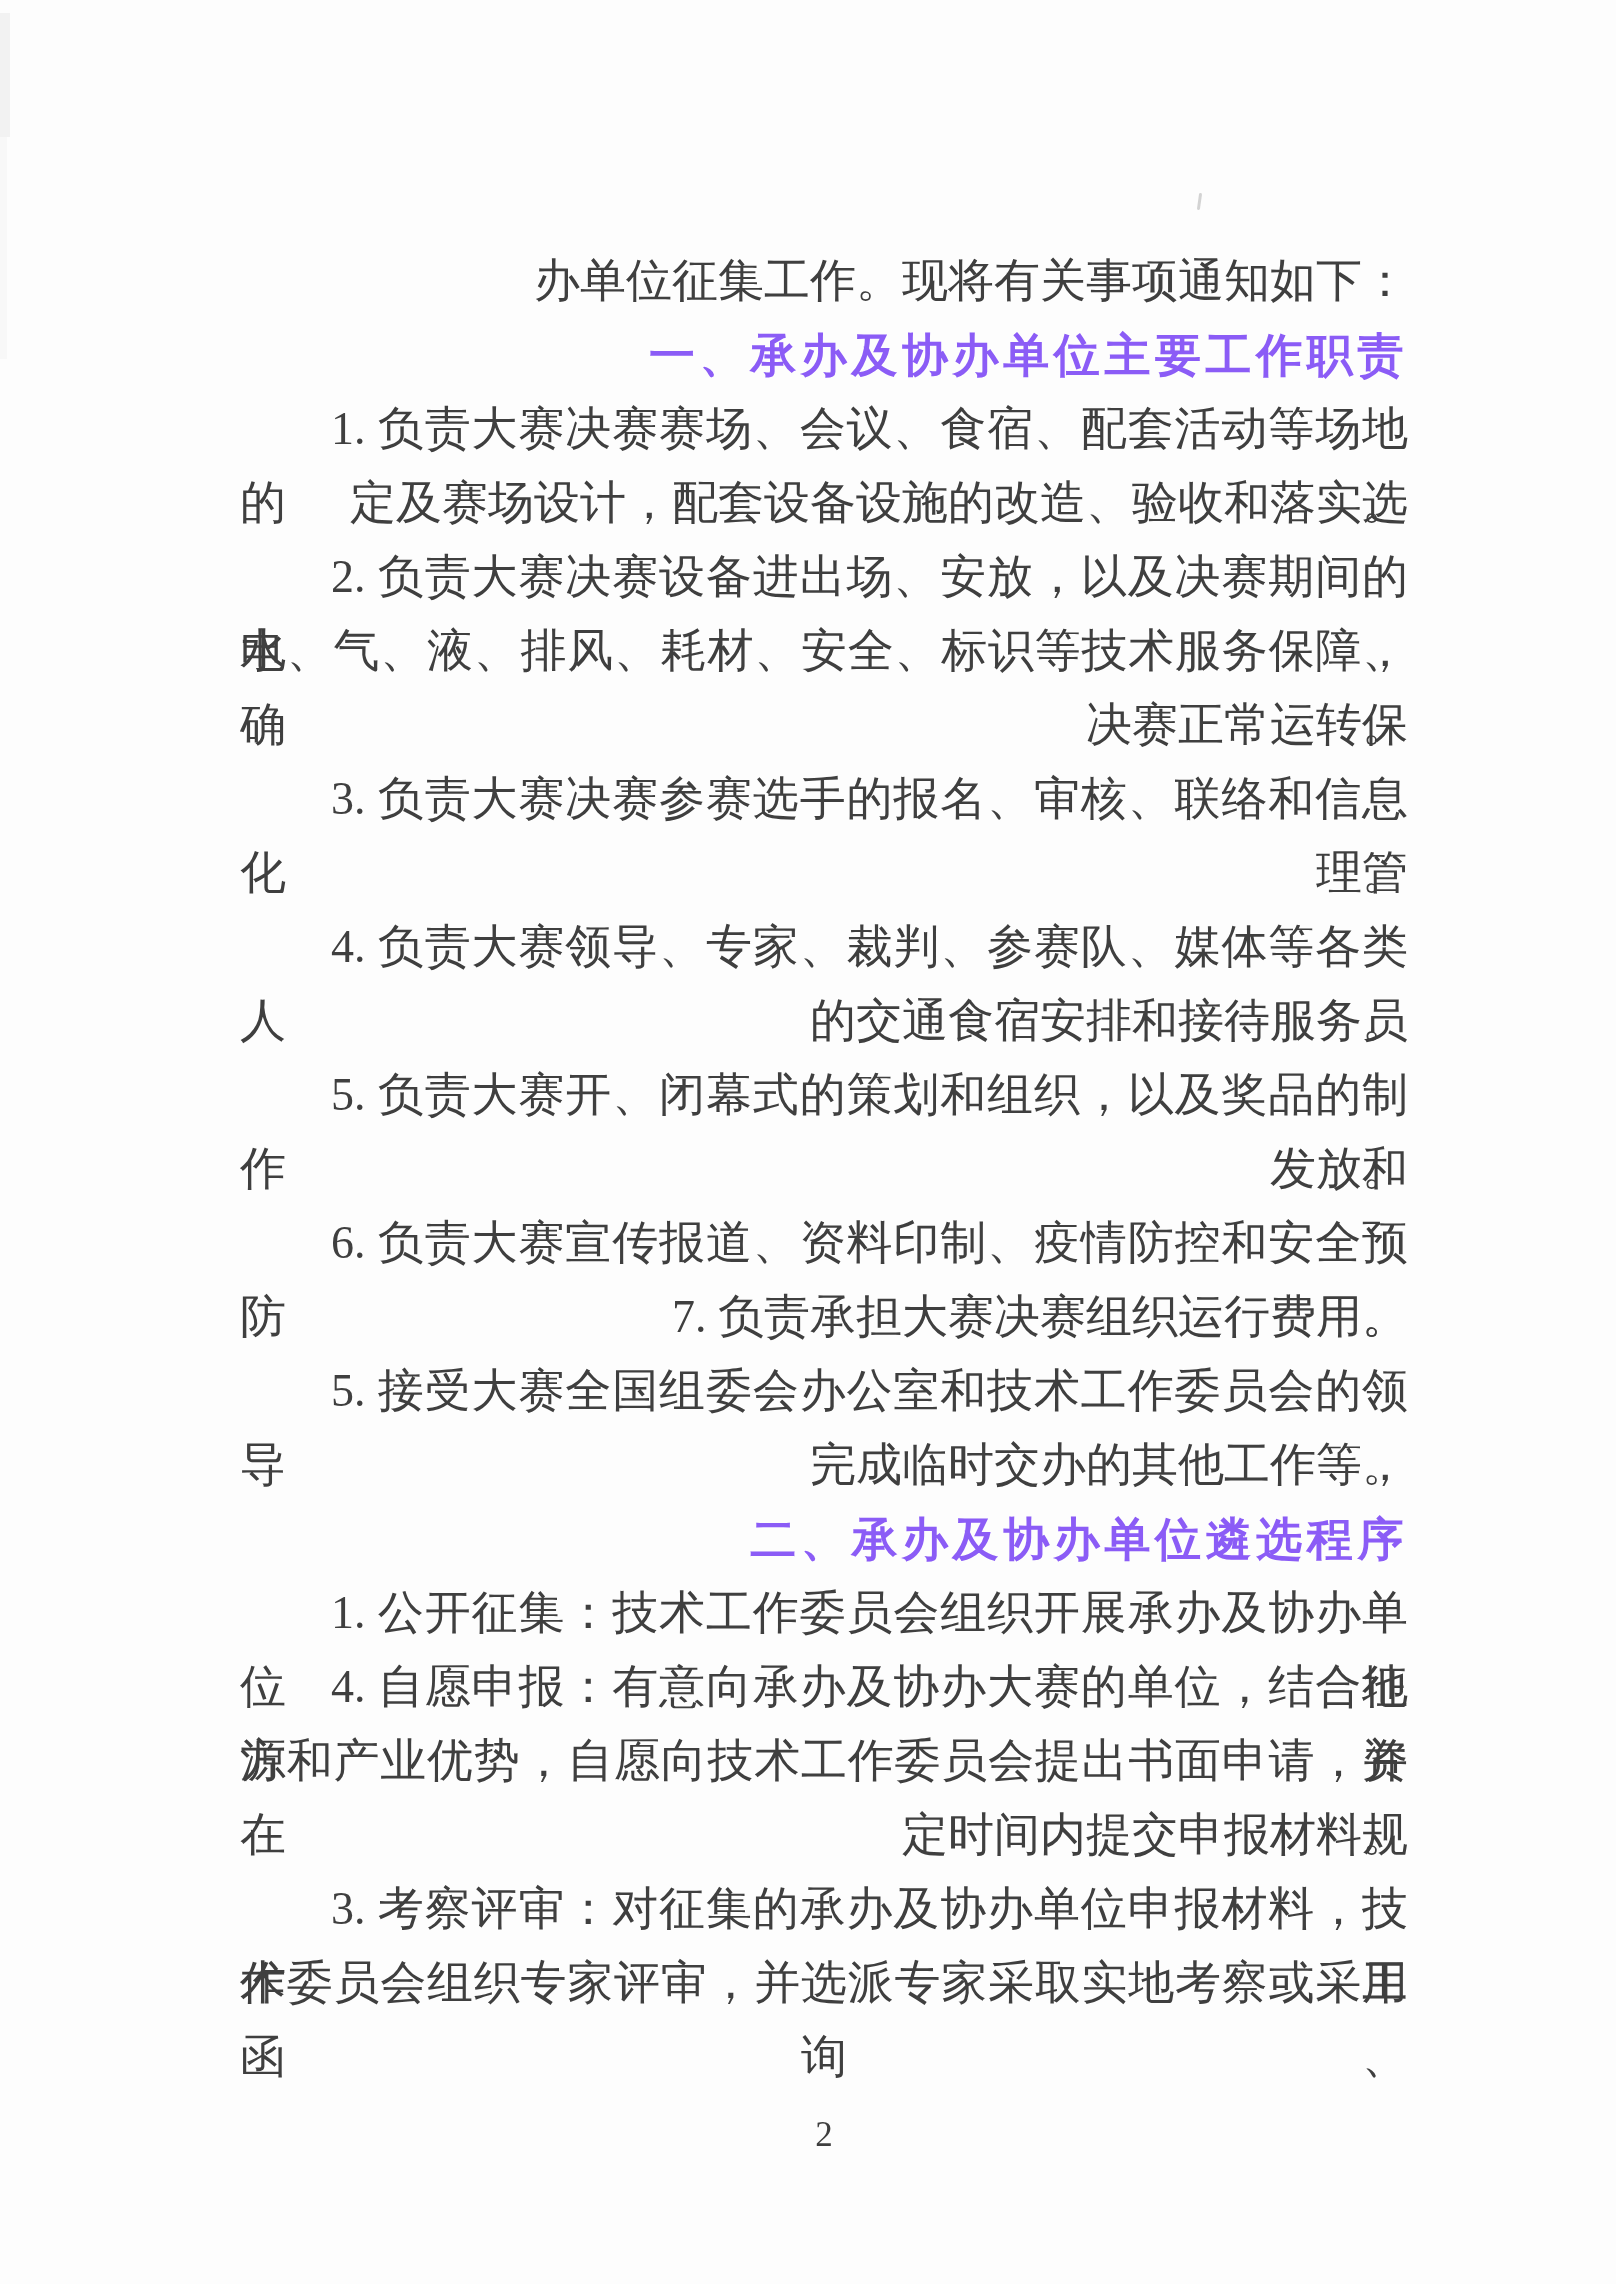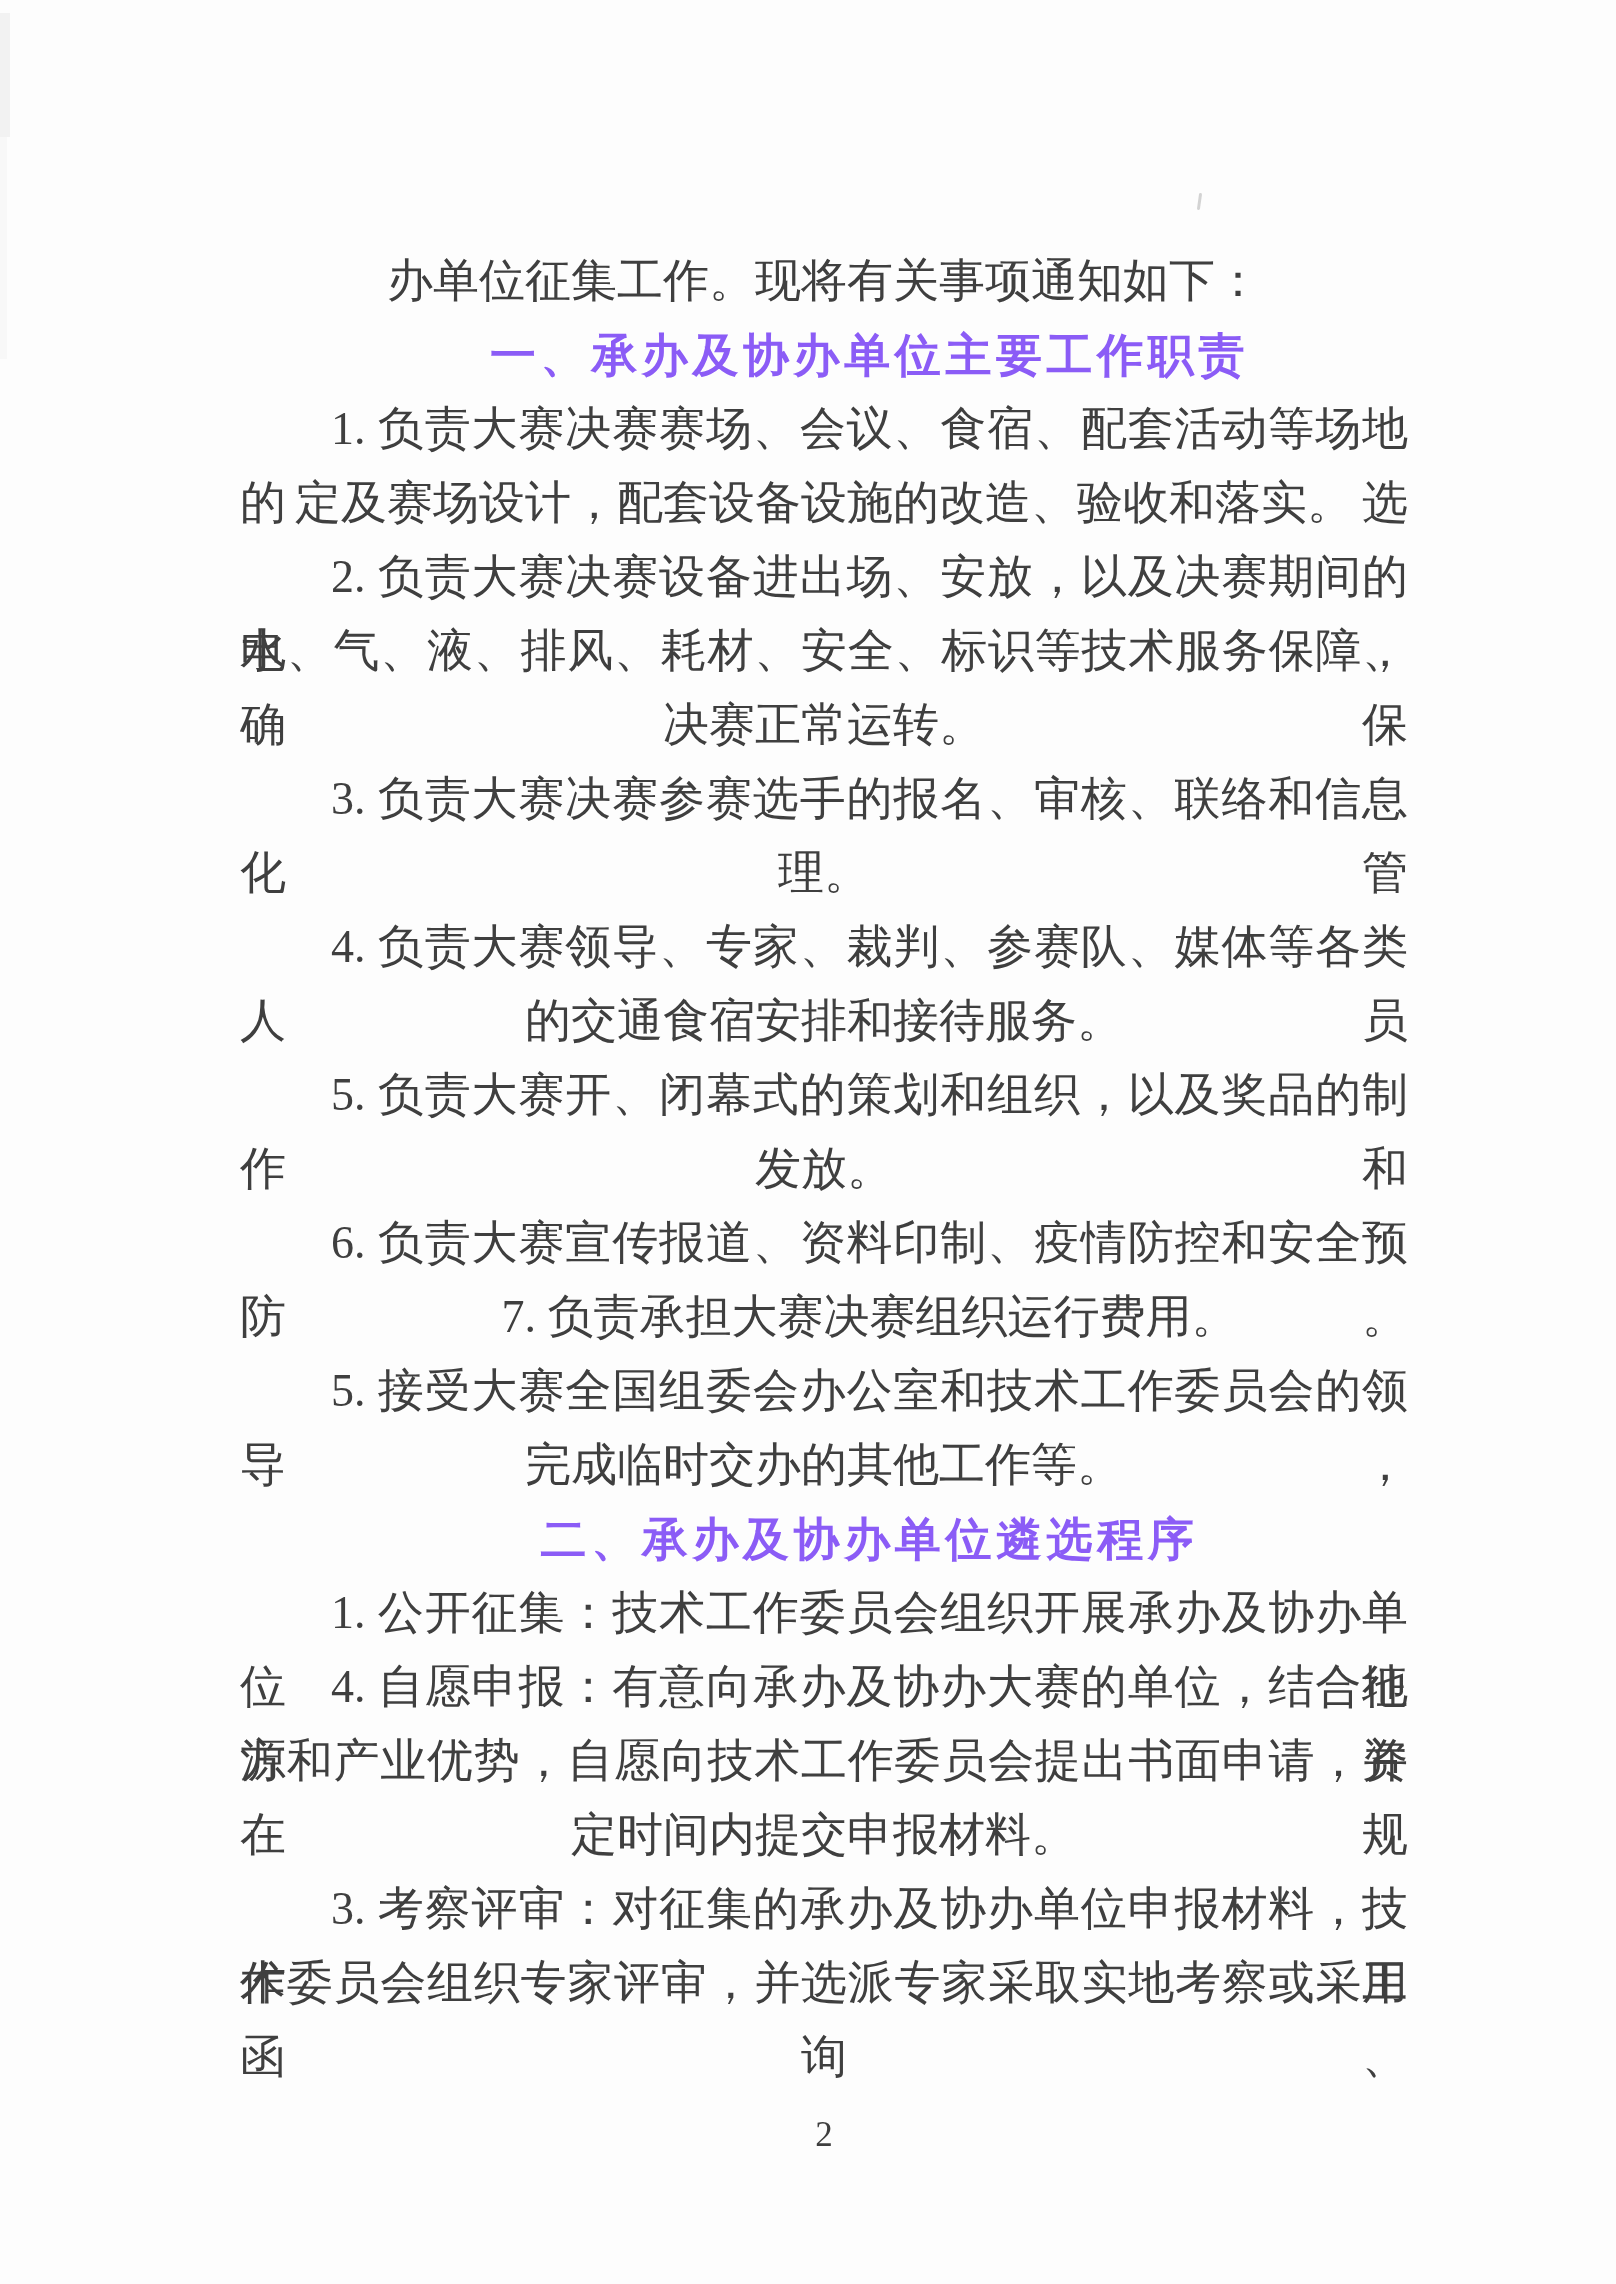--- a/index.html
+++ b/index.html
@@ -21,21 +21,21 @@
     top: 244px;
     width: 1168px;
   }
   .line {
     height: 74px;
     line-height: 74px;
     font-size: 46px;
     color: #3f3f3f;
     letter-spacing: 0px;
     white-space: nowrap;
-    text-align: center;
+    text-align: right;
   }
   .line.fill {
     white-space: normal;
     text-align: justify;
     text-align-last: justify;
     text-justify: inter-character;
   }
   .line.indent {
     text-indent: 91px;
   }

